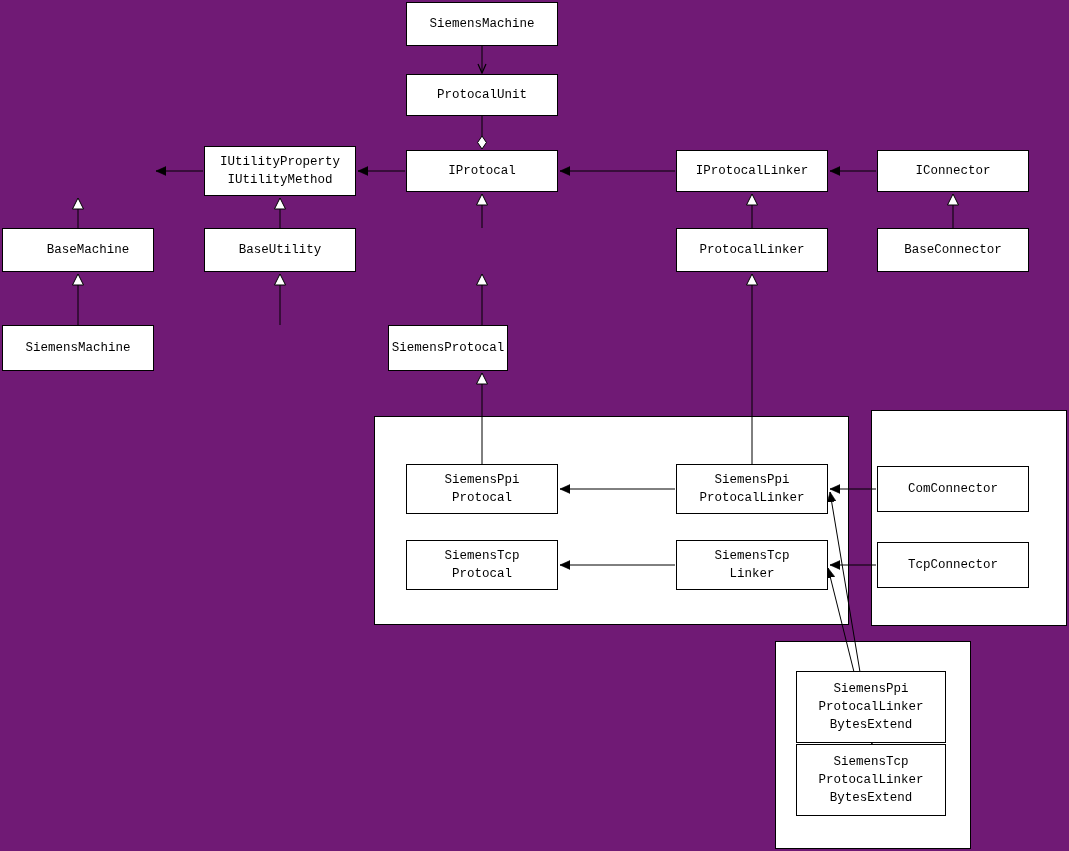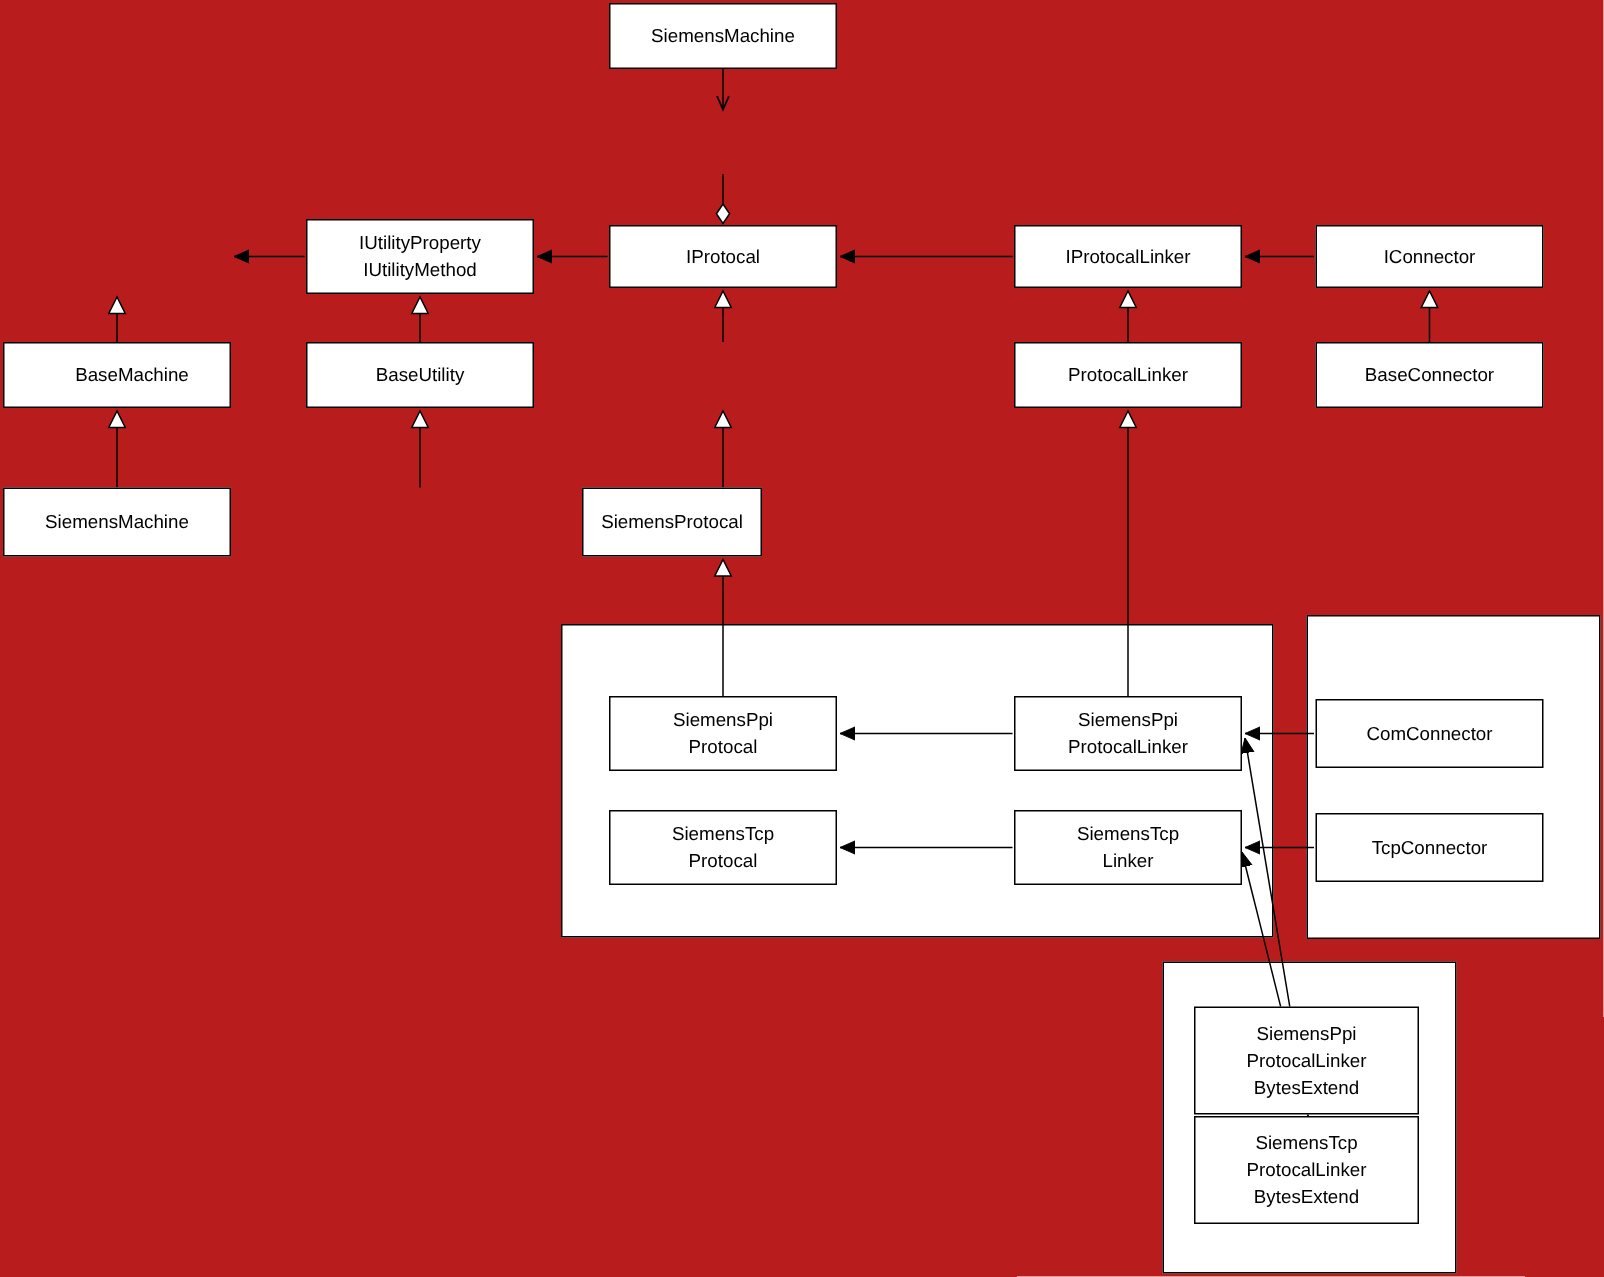--- a/index.html
+++ b/index.html
@@ -4,22 +4,22 @@
 <style>
   html, body {
     margin: 0;
     padding: 0;
     background: #ffffff;
   }
   #canvas {
     position: relative;
     width: 1069px;
     height: 851px;
-    font-family: Liberation Sans, sans-serif;
-    background: #b91c1c;
+    font-family: Liberation Mono, monospace;
+    background: #701a75;
     overflow: hidden;
   }
   .node {
     position: absolute;
     box-sizing: border-box;
     border: 1px solid #000000;
     background: #ffffff;
     display: flex;
     flex-direction: column;
     align-items: center;
@@ -111,20 +111,21 @@
 
     <line x1="876" y1="489" x2="830" y2="489" stroke="#000" stroke-width="1" marker-end="url(#arrowSolid)"></line>
 
     <path d="M876,565 L845,565 L830,565" fill="none" stroke="#000" stroke-width="1" marker-end="url(#arrowSolid)"></path>
 
     <line x1="872" y1="744" x2="830" y2="492" stroke="#000" stroke-width="1" marker-end="url(#arrowSolid)"></line>
     <line x1="872" y1="744" x2="828" y2="568" stroke="#000" stroke-width="1" marker-end="url(#arrowSolid)"></line>
   </svg>
 
   <div class="node" style="left:406px;top:2px;width:152px;height:44px;">SiemensMachine</div>
+  <div class="node" style="left:406px;top:74px;width:152px;height:42px;">ProtocalUnit</div>
   <div class="node" style="left:204px;top:146px;width:152px;height:50px;">IUtilityProperty
 IUtilityMethod</div>
   <div class="node" style="left:406px;top:150px;width:152px;height:42px;">IProtocal</div>
   <div class="node" style="left:877px;top:150px;width:152px;height:42px;">IConnector</div>
   <div class="node" style="left:676px;top:150px;width:152px;height:42px;">IProtocalLinker</div>
   <div class="node" style="left:2px;top:228px;width:152px;height:44px;padding-left:20px;">BaseMachine</div>
   <div class="node" style="left:204px;top:228px;width:152px;height:44px;text-align:center;">BaseUtility</div>
   <div class="node" style="left:676px;top:228px;width:152px;height:44px;">ProtocalLinker</div>
   <div class="node" style="left:877px;top:228px;width:152px;height:44px;">BaseConnector</div>
   <div class="node" style="left:2px;top:325px;width:152px;height:46px;">SiemensMachine</div>

